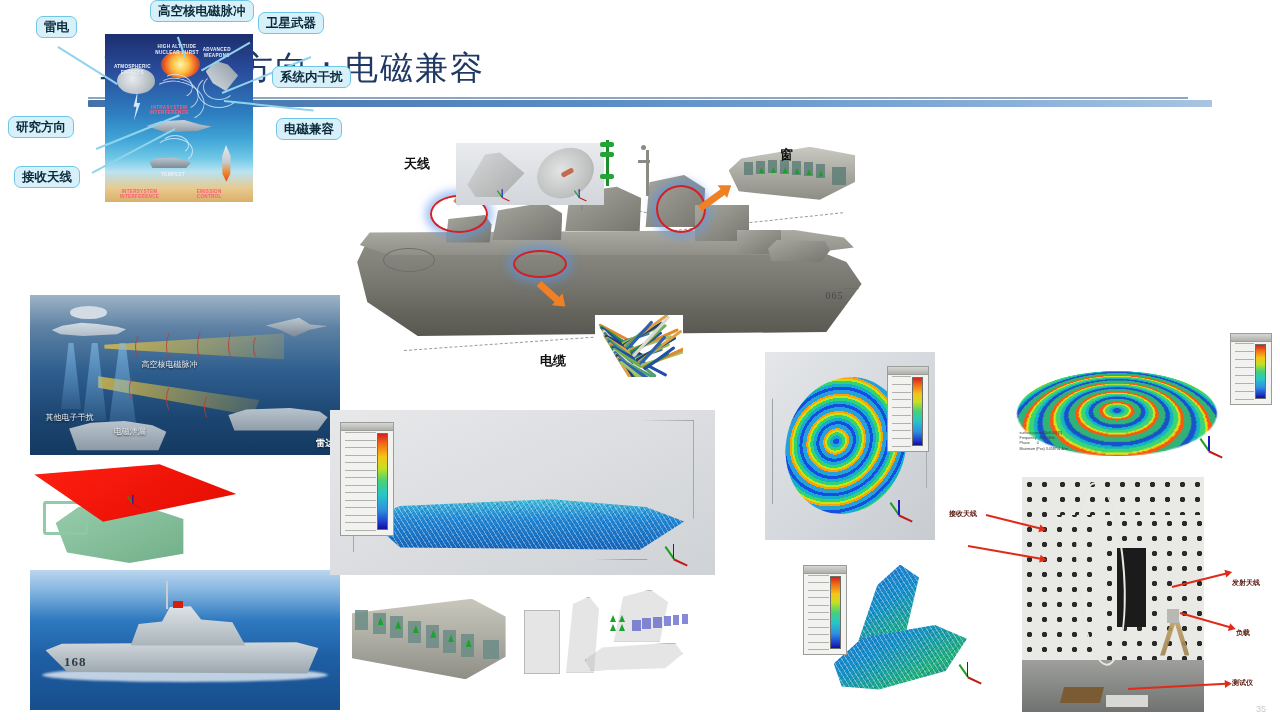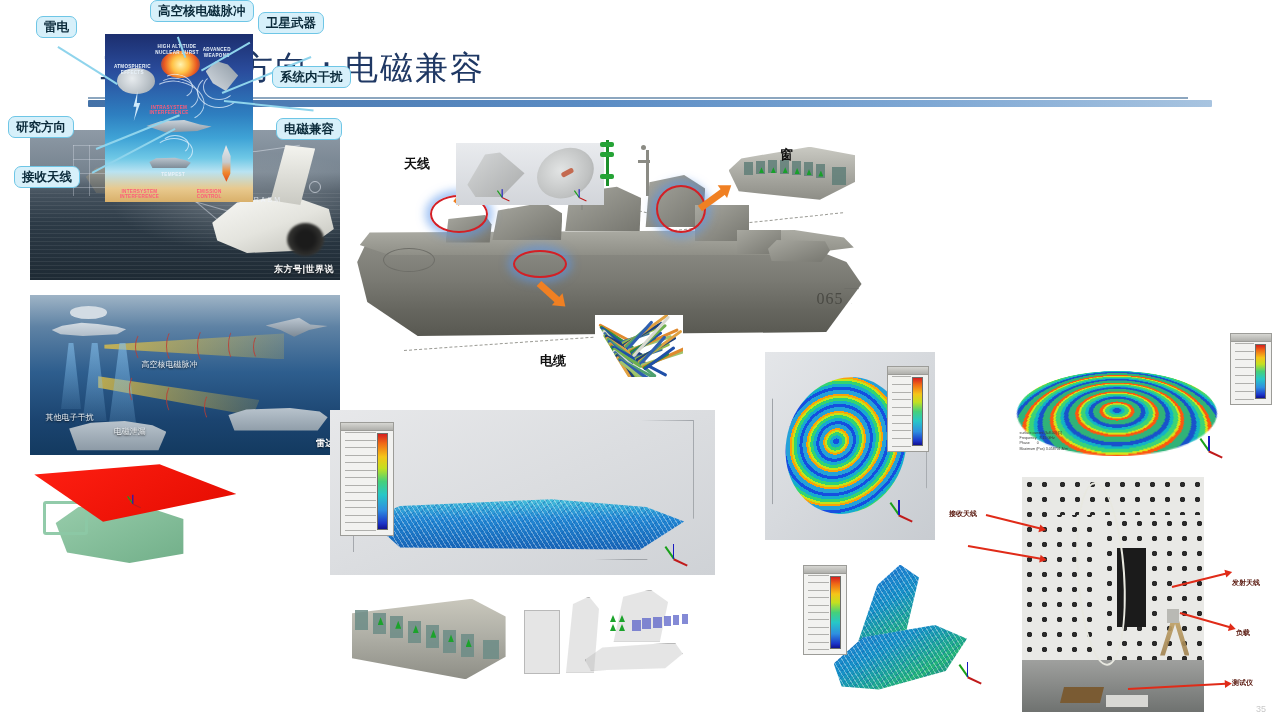--- a/index.html
+++ b/index.html
@@ -109,21 +109,21 @@
   
   #ship-cad{left:352px;top:130px;width:520px;height:250px;background:#fff;}
   .hull-main{position:absolute;left:1%;top:44%;width:97%;height:40%;
     background:linear-gradient(to bottom,#8D8D86 0%,#7B7B74 38%,#66665F 70%,#56564F 100%);
     clip-path:polygon(0 22%,1.5% 6%,86% 0,97% 22%,100% 44%,93% 92%,12% 96%,2% 62%);}
   .hull-deck{position:absolute;left:1.5%;top:40%;width:95%;height:10%;
     background:linear-gradient(to bottom,#ABABA3,#8F8F87);
     clip-path:polygon(0 60%,2% 10%,88% 0,98% 30%,100% 70%,88% 100%,6% 100%);}
   .super-block{position:absolute;background:linear-gradient(to bottom right,#A8A8A0,#76766F);}
   .mast{position:absolute;background:#8B8B84;}
-  .hull-065{position:absolute;right:5.5%;top:64%;font-size:16px;color:#4A4A44;font-family:"Liberation Serif",serif;letter-spacing:1px;}
+  .hull-065{position:absolute;right:5.5%;top:64%;font-size:10px;color:#4A4A44;font-family:"Liberation Serif",serif;letter-spacing:1px;}
   .tri-mark{position:absolute;right:2.5%;top:63%;width:13px;height:14px;border:1px solid #6E6E68;clip-path:polygon(50% 100%,0 0,100% 0);}
   .deck-circle{position:absolute;left:6%;top:47%;width:50px;height:22px;border:1.6px solid #6E6E68;border-radius:50%;}
 
   .cad-callout{position:absolute;font-size:13px;font-weight:bold;color:#111;font-family:"Liberation Sans",sans-serif;}
   .inset{position:absolute;overflow:hidden;}
   #inset-antenna{left:456px;top:143px;width:148px;height:62px;
     background:linear-gradient(to bottom,#E9EBEE,#D2D5DA);border:0;}
   .ant-blade{position:absolute;left:4%;top:14%;width:46%;height:76%;
     background:linear-gradient(140deg,#D8DADB,#A6A8A8);
     clip-path:polygon(8% 70%,34% 6%,56% 2%,92% 46%,58% 96%,20% 96%);}
@@ -262,35 +262,20 @@
   .pagenum{position:absolute;right:14px;bottom:6px;font-size:9px;color:#C9C9C9;}
 </style>
 </head>
 <body>
 
 <div class="slide">
 
   <div class="title-text">二、研究方向：电磁兼容</div>
   <div class="title-rule"></div>
 
-  <div class="panel" id="photo-missile">
-    <div class="sea-glint"></div>
-    <div class="ghost-ship"></div>
-    <div class="grid-ov"></div>
-    <div class="hud-line" style="left:34%;top:36%;width:120px;transform:rotate(16deg);"></div>
-    <div class="hud-line" style="left:40%;top:24%;width:90px;transform:rotate(40deg);"></div>
-    <div class="hud-line" style="left:52%;top:20%;width:110px;transform:rotate(-8deg);"></div>
-    <div class="hud-ring" style="left:52%;top:28%;"></div>
-    <div class="hud-ring" style="left:90%;top:34%;width:10px;height:10px;"></div>
-    <div class="missile-body"></div>
-    <div class="missile-fin"></div>
-    <div class="missile-nozzle"></div>
-    <div class="lrasm-tag">LRASM</div>
-    <div class="wm-dongfang">东方号|世界说</div>
-  </div>
 
   <div class="panel" id="photo-jam">
     <div class="awacs"></div>
     <div class="awacs-dome"></div>
     <div class="fighter"></div>
 
     <div class="jam-beam" style="left:24%;top:24%;width:58%;height:26px;clip-path:polygon(0 44%,100% 0,100% 100%,0 58%);"></div>
     <div class="jam-beam" style="left:22%;top:48%;width:52%;height:44px;clip-path:polygon(0 10%,100% 64%,96% 100%,0 36%);"></div>
     <div class="blue-beam" style="left:10%;top:30%;width:20px;height:66px;clip-path:polygon(38% 0,62% 0,100% 100%,0 100%);"></div>
     <div class="blue-beam" style="left:17%;top:30%;width:24px;height:78px;clip-path:polygon(38% 0,62% 0,100% 100%,0 100%);"></div>
@@ -318,20 +303,28 @@
     <div class="green-body"></div>
     <div class="green-arm"></div>
     <div class="red-plate"></div>
     <div class="axis-tri" style="left:44%;top:28%;transform:scale(.6);">
       <i class="axis-x"></i>
         <i class="axis-y"></i>
         <i></i>
     </div>
   </div>
 
+  <div class="panel" id="photo-ship168">
+    <div class="dd-wake"></div>
+    <div class="dd-hull"></div>
+    <div class="dd-super"></div>
+    <div class="dd-mast"></div>
+    <div class="dd-flag"></div>
+    <div class="dd-num">168</div>
+  </div>
 
   <div class="panel" id="ship-cad">
     <div class="dash-line" style="left:24%;top:16%;width:180px;transform:rotate(14deg);"></div>
     <div class="dash-line" style="left:62%;top:40%;width:170px;transform:rotate(-6deg);"></div>
     <div class="dash-line" style="left:10%;top:88%;width:200px;transform:rotate(-4deg);"></div>
 
     <div class="hull-main"></div>
     <div class="hull-deck"></div>
     <div class="deck-circle"></div>
 

